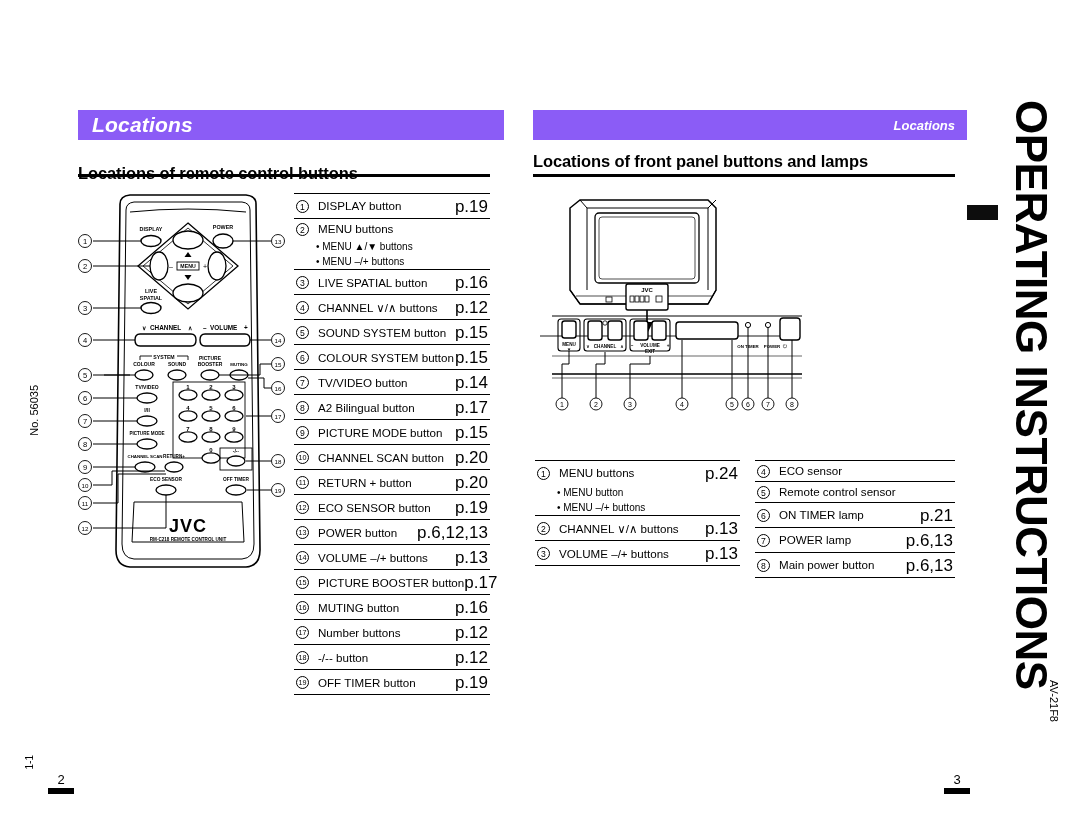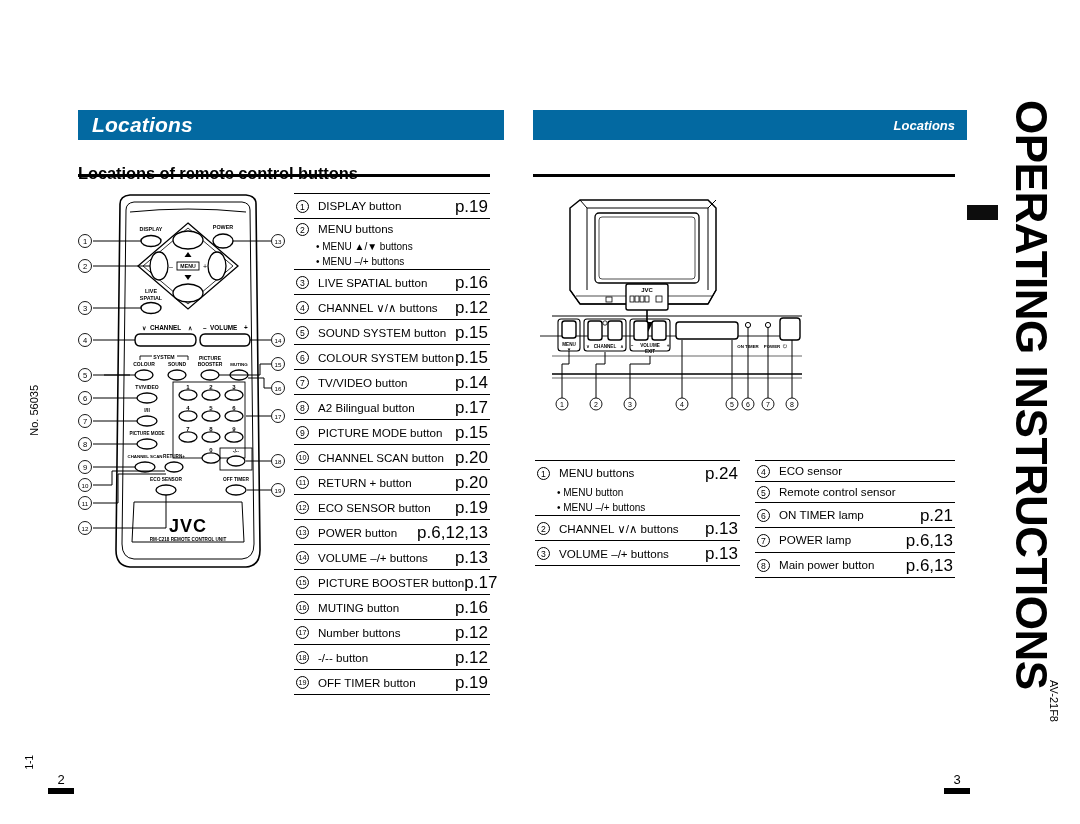--- a/index.html
+++ b/index.html
@@ -11,21 +11,21 @@
     color:#000;
     position:relative;
     overflow:hidden;
     -webkit-font-smoothing:antialiased;
   }
   .page{position:absolute;inset:0;}
 
   
   .abs{position:absolute;}
   .blackbar{
-    background:#0369a1;
+    background:#8b5cf6;
     color:#fff;
     font-style:italic;
     font-weight:bold;
     display:flex;
     align-items:center;
   }
   .blackbar.left{justify-content:flex-start;padding-left:14px;font-size:21px;letter-spacing:.2px;}
   .blackbar.right{justify-content:flex-end;padding-right:12px;font-size:13px;}
 
   .secheading{
@@ -256,20 +256,21 @@
         <path d="M33 313 L58 313 L58 284 L106 284"></path>
         <path d="M33 338 L106 338 L106 305"></path>
       </g>
     </svg>
   </div>
 
   <div class="blackbar right abs" style="left:533px;top:110px;width:422px;height:30px;">
     <span>Locations</span>
   </div>
 
+  <div class="secheading abs" style="left:533px;top:152px;">Locations of front panel buttons and lamps</div>
   <div class="ruleThick abs" style="left:533px;top:174px;width:422px;height:3px;"></div>
 
   <div class="abs" style="left:540px;top:186px;width:260px;height:230px;">
     <svg width="260" height="230" viewBox="0 0 260 230">
 
       <path d="M40 14 L168 14 L176 22 L176 104 L168 118 L40 118 L30 104 L30 22 Z" fill="#fff" stroke="#000" stroke-width="1.5"></path>
       <path d="M40 14 L47 22 L168 22 L176 14" fill="none" stroke="#000" stroke-width="1"></path>
       <line x1="47" y1="22" x2="47" y2="104" stroke="#000" stroke-width="1"></line>
       <line x1="168" y1="22" x2="168" y2="104" stroke="#000" stroke-width="1"></line>
 

